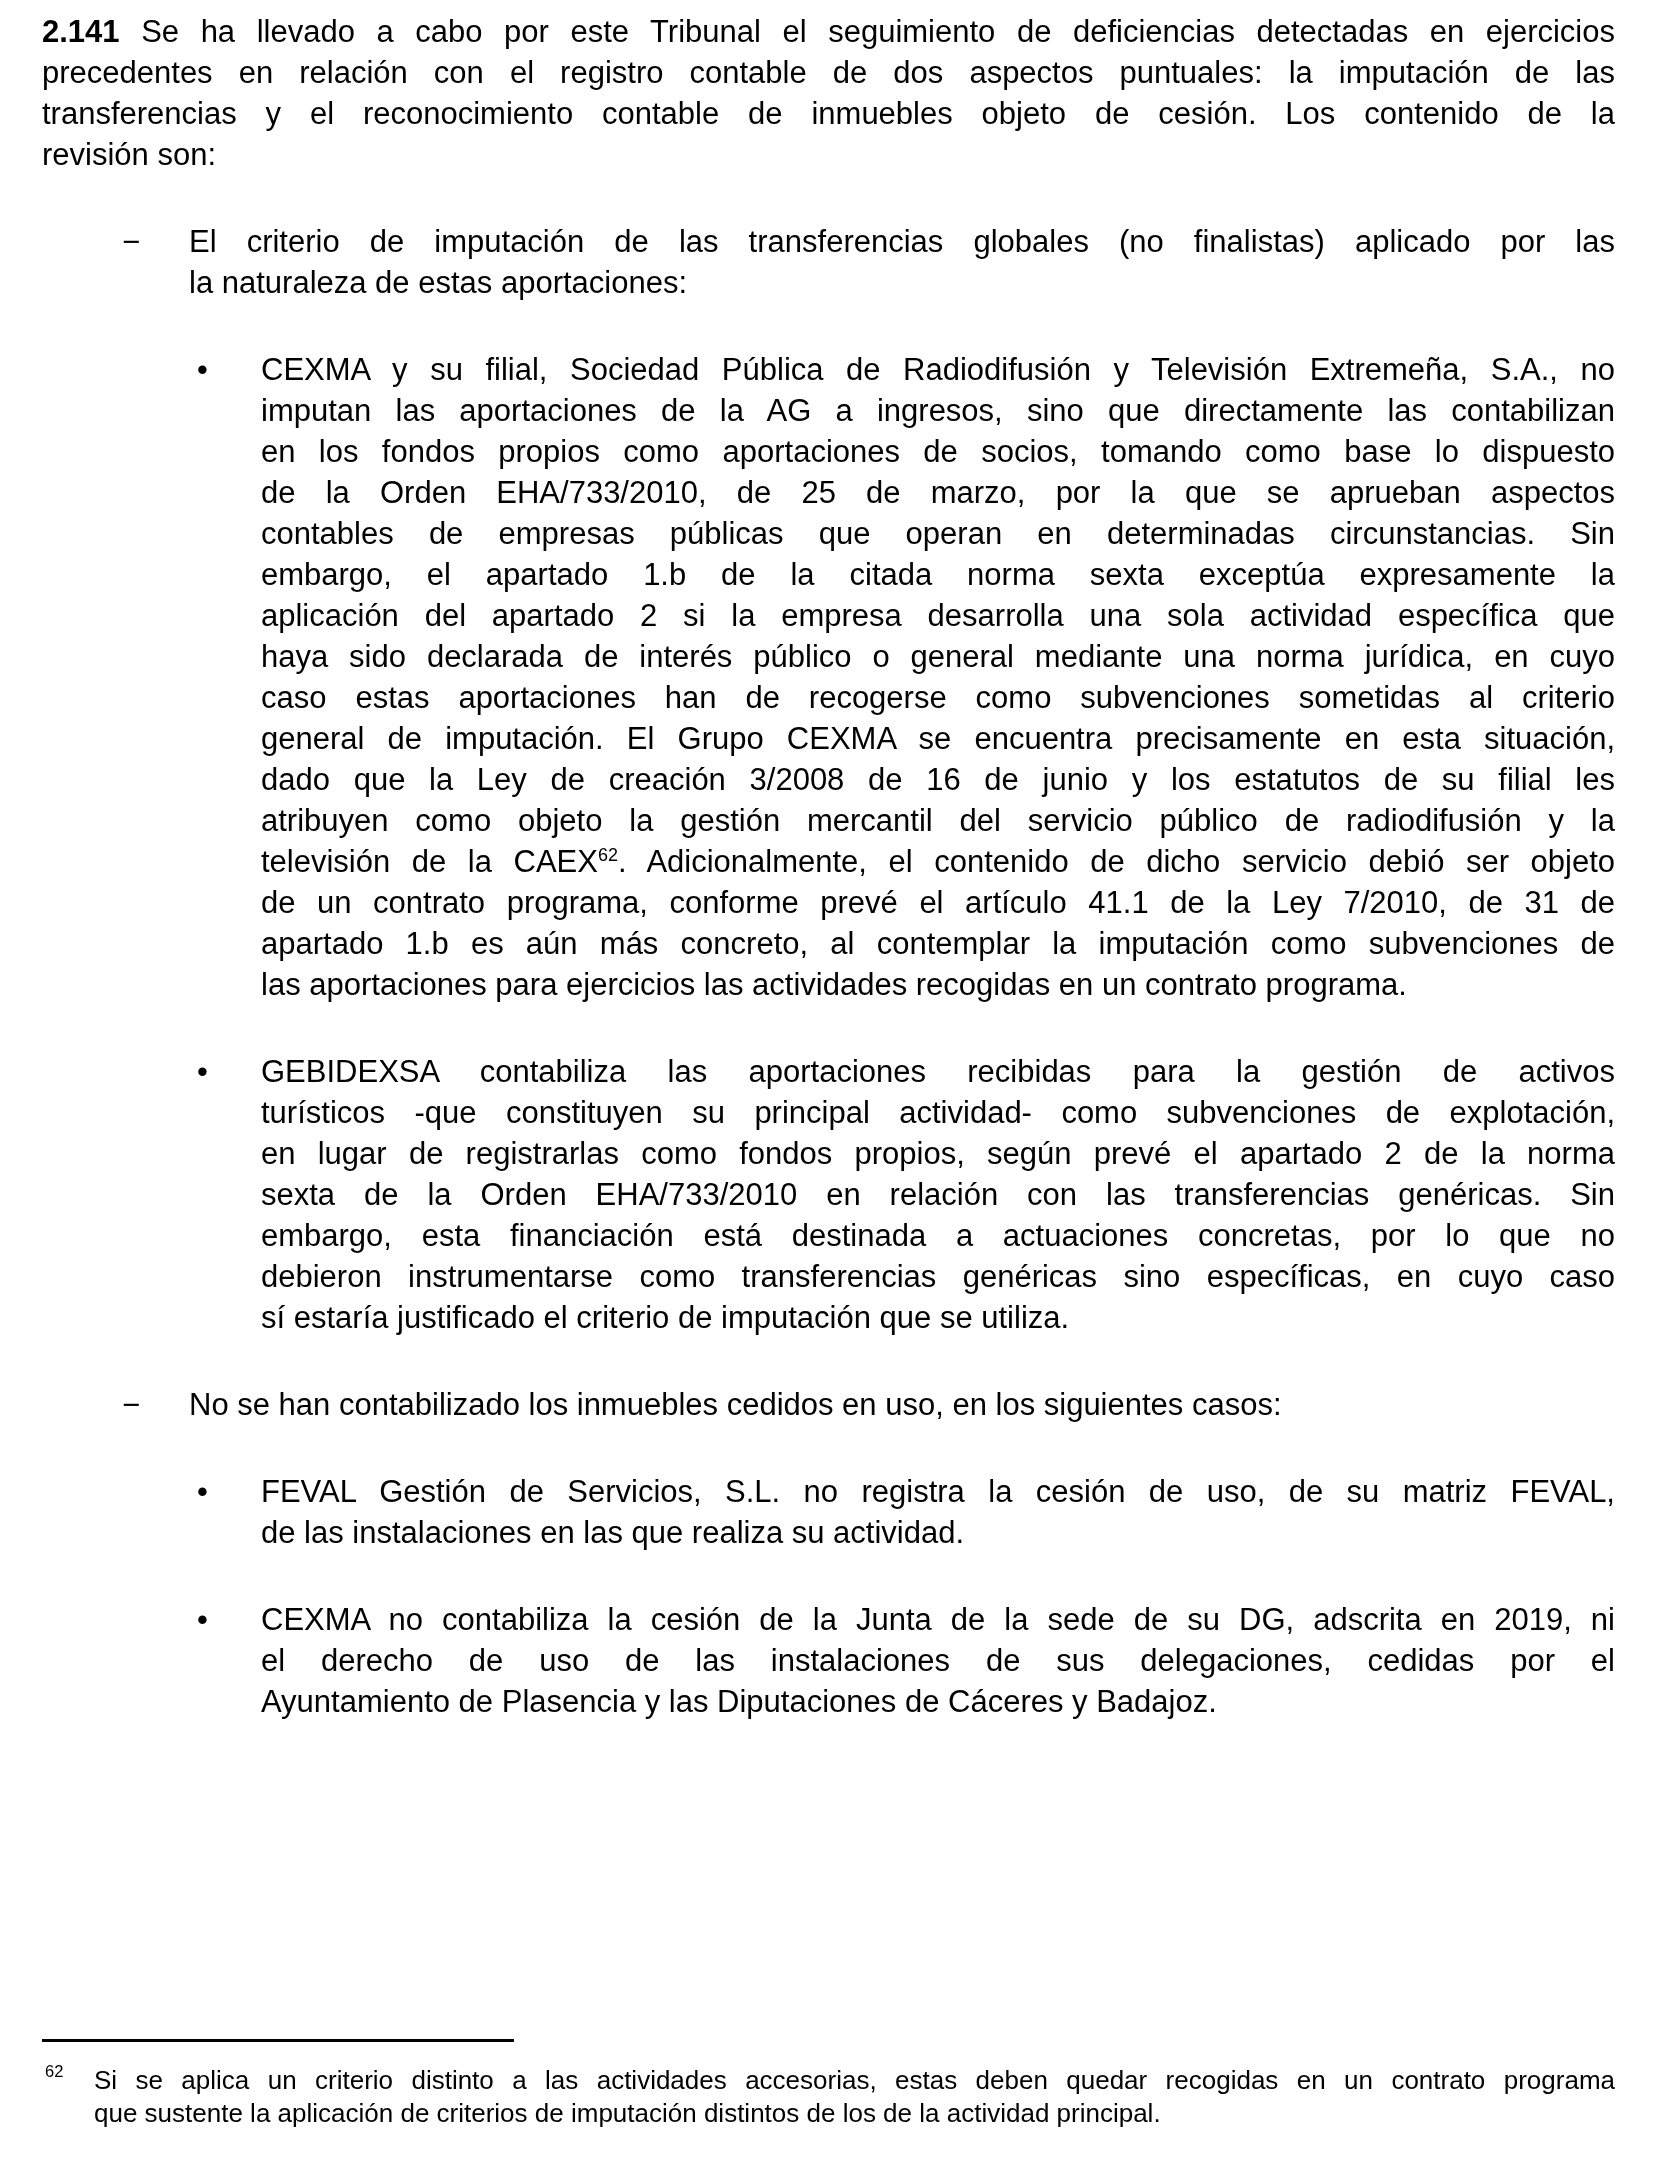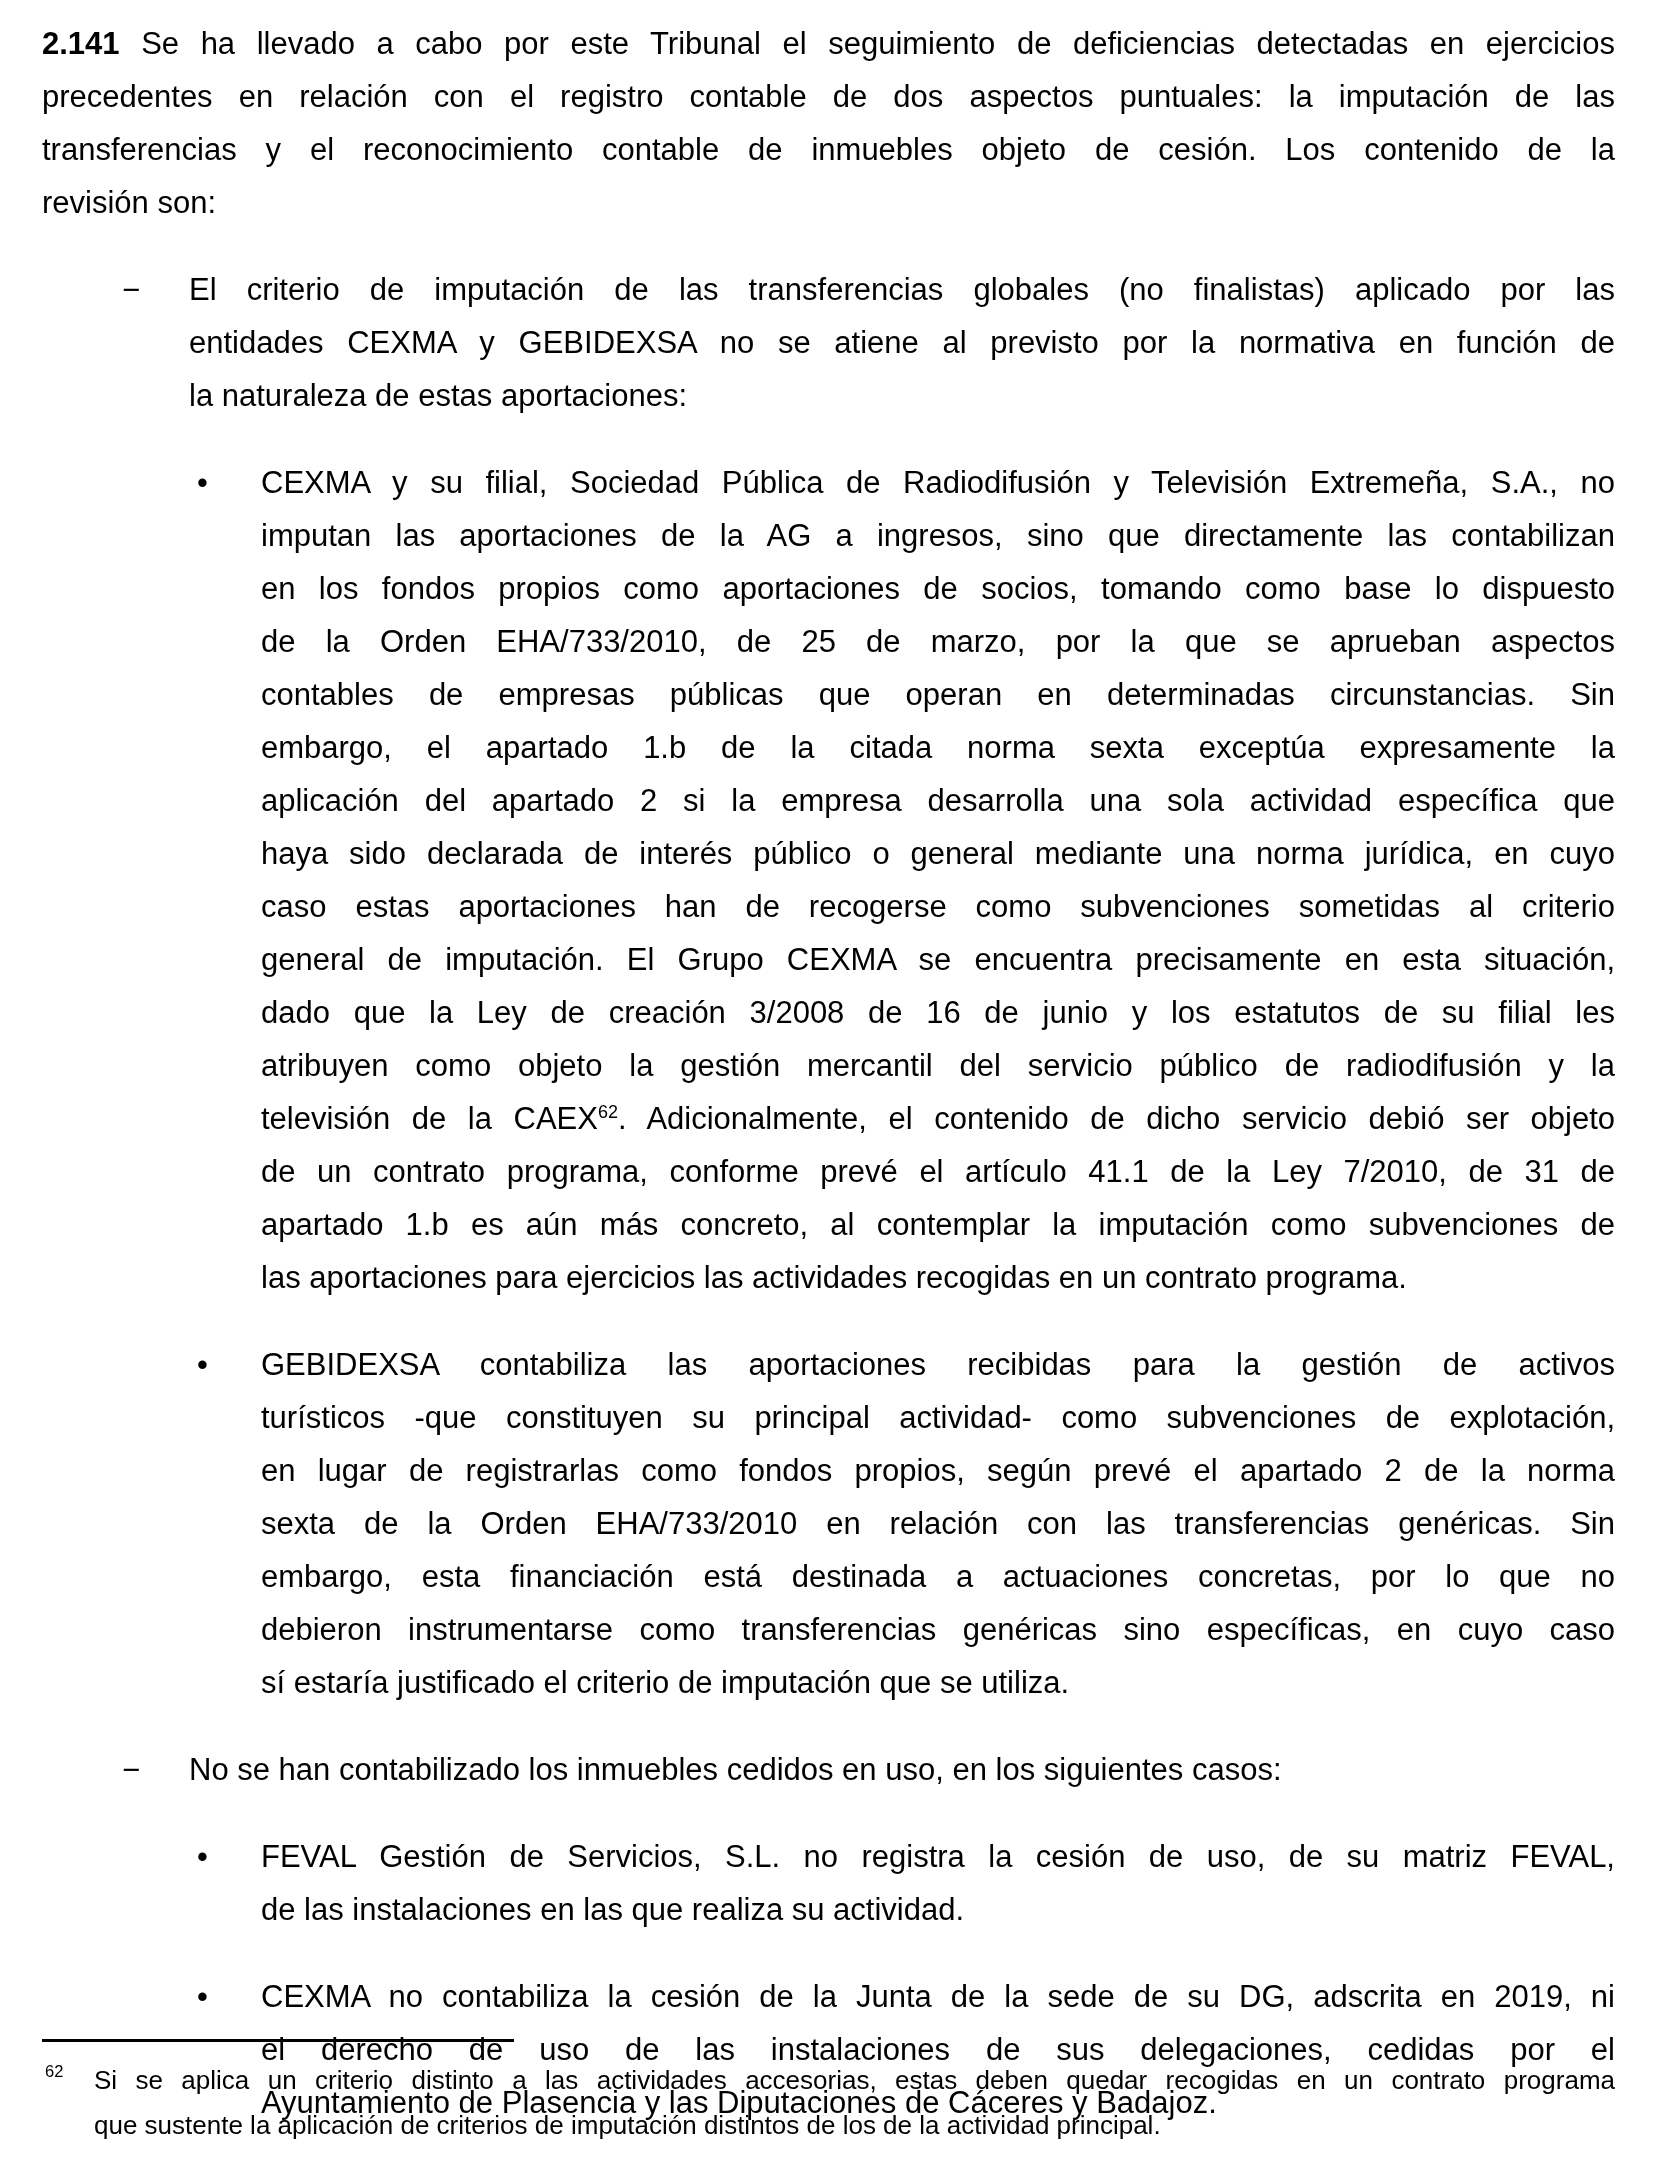--- a/index.html
+++ b/index.html
@@ -13,21 +13,20 @@
     font-size: 31px;
     line-height: 41px;
     box-sizing: border-box;
     padding: 11px 57px 0 42px;
     overflow: hidden;
   }
   .block { margin-bottom: 46px; }
   .line {
     text-align: justify;
     text-align-last: justify;
-    margin-top: 12px;
   }
   .line.last { text-align-last: left; }
   .para-number { font-weight: bold; }
   .dash-item { position: relative; padding-left: 147px; }
   .dash-item > .marker { position: absolute; left: 80px; top: 0; }
   .bullet-item { position: relative; padding-left: 219px; }
   .bullet-item > .marker { position: absolute; left: 155px; top: 0; }
   sup {
     font-size: 0.58em;
     line-height: 0;
@@ -68,21 +67,20 @@
   <div id="doc-body">
       <div class="block paragraph">
         <div class="line"><b class="para-number">2.141</b> Se ha llevado a cabo por este Tribunal el seguimiento de deficiencias detectadas en ejercicios</div>
         <div class="line">precedentes en relación con el registro contable de dos aspectos puntuales: la imputación de las</div>
         <div class="line">transferencias y el reconocimiento contable de inmuebles objeto de cesión. Los contenido de la</div>
         <div class="line last">revisión son:</div>
       </div>
       <div class="block dash-item">
         <span class="marker">−</span>
         <div class="line">El criterio de imputación de las transferencias globales (no finalistas) aplicado por las</div>
-        <div class="line">entidades CEXMA y GEBIDEXSA no se atiene al previsto por la normativa en función de</div>
         <div class="line last">la naturaleza de estas aportaciones:</div>
       </div>
       <div class="block bullet-item">
         <span class="marker">•</span>
         <div class="line">CEXMA y su filial, Sociedad Pública de Radiodifusión y Televisión Extremeña, S.A., no</div>
         <div class="line">imputan las aportaciones de la AG a ingresos, sino que directamente las contabilizan</div>
         <div class="line">en los fondos propios como aportaciones de socios, tomando como base lo dispuesto</div>
         <div class="line">de la Orden EHA/733/2010, de 25 de marzo, por la que se aprueban aspectos</div>
         <div class="line">contables de empresas públicas que operan en determinadas circunstancias. Sin</div>
         <div class="line">embargo, el apartado 1.b de la citada norma sexta exceptúa expresamente la</div>

